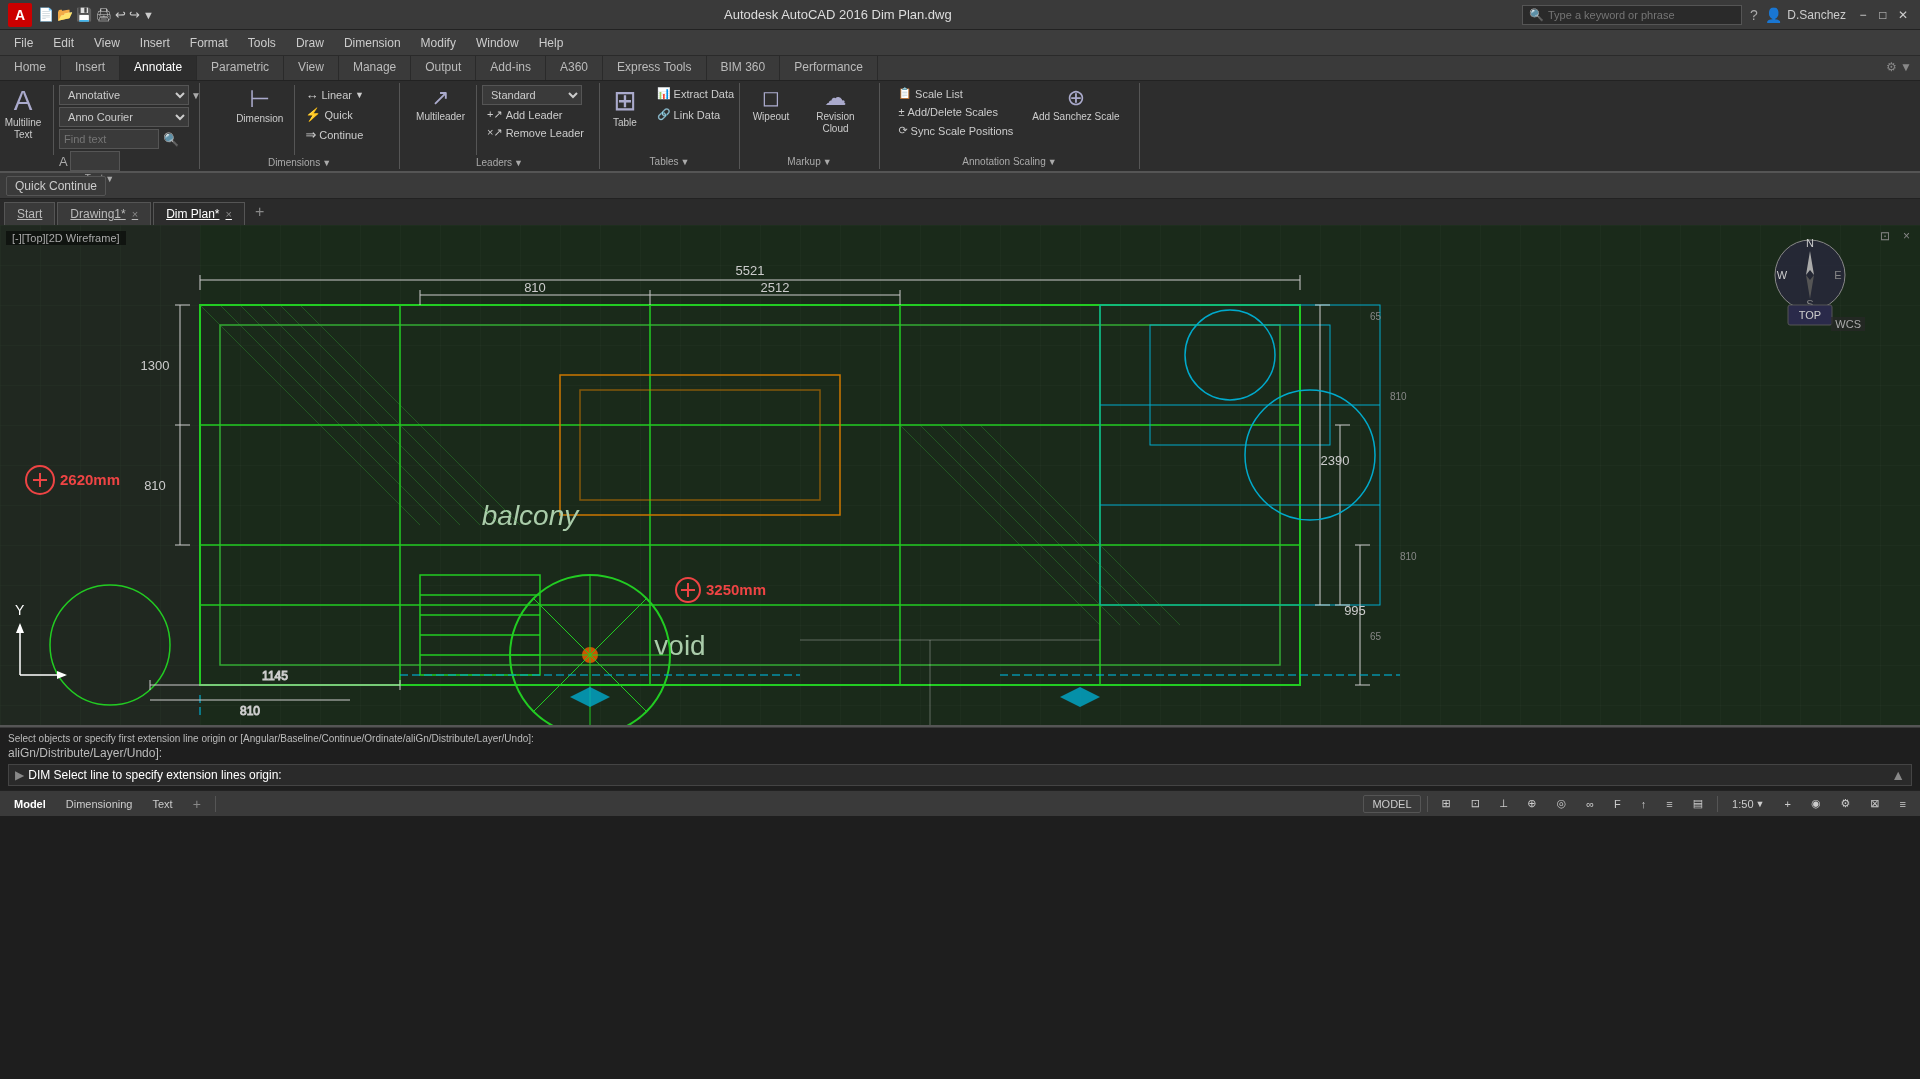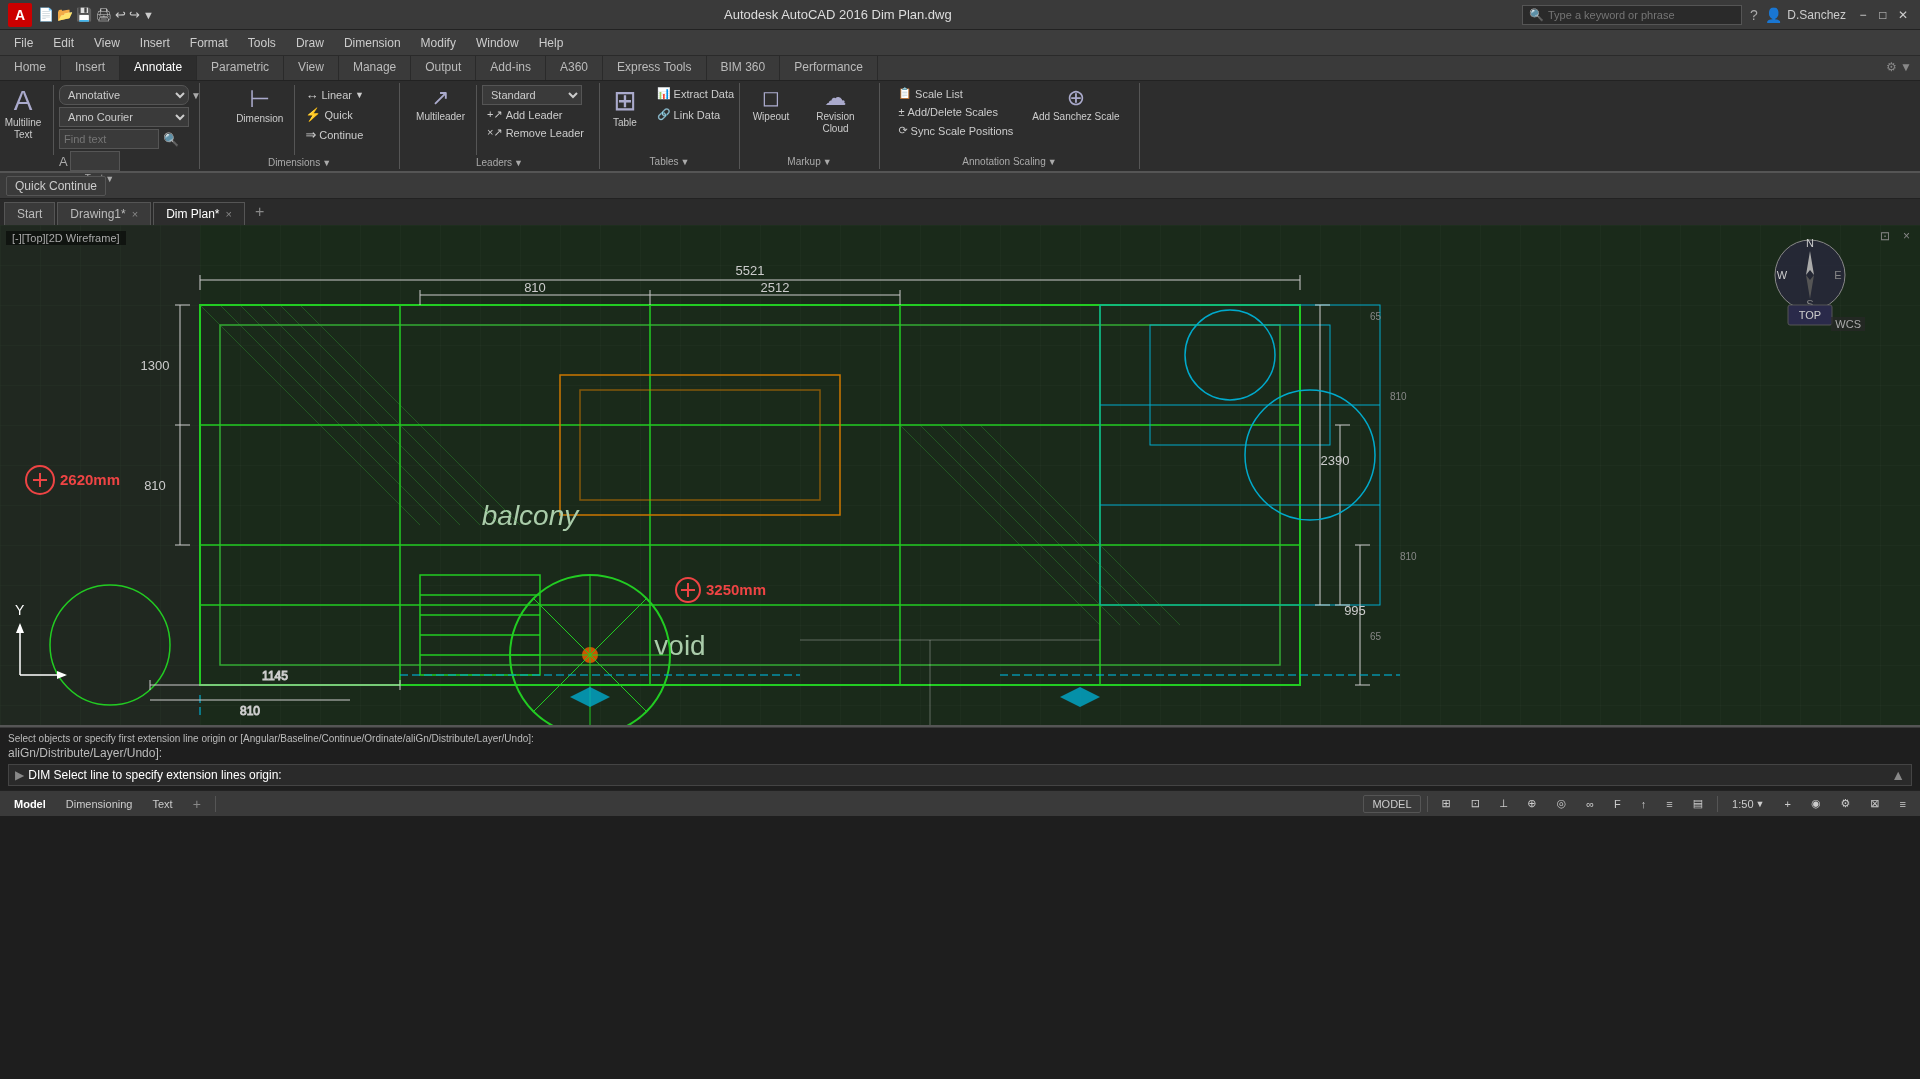--- a/index.html
+++ b/index.html
@@ -156,20 +156,21 @@
       background: #3a3a3a;
       color: #bbb;
       font-size: 12px;
       cursor: pointer;
       border: 1px solid #555;
       border-bottom: none;
       margin-right: 2px;
       display: flex;
       align-items: center;
       gap: 6px;
+      text-decoration: underline;
     }
     .doc-tab.active { background: #2d2d2d; color: #fff; }
     .doc-tab .tab-close { font-size: 11px; color: #888; cursor: pointer; }
     .add-tab { padding: 4px 8px; color: #888; font-size: 16px; cursor: pointer; }
 
     
     #viewport {
       position: relative;
       background: #1a2a1a;
       overflow: hidden;
@@ -333,21 +334,21 @@
         <div class="rb-large-btn">
           <div class="big-icon">A</div>
           <div class="btn-label" style="white-space:pre-wrap;">Multiline
 Text</div>
         </div>
         <div class="separator-v"></div>
 
         <div class="rb-col" style="gap:2px;">
 
           <div class="style-row">
-            <select class="style-dropdown" style="width:130px;border-radius:7px;">
+            <select class="style-dropdown" style="width:130px;">
               <option>Annotative</option>
             </select>
             <span style="font-size:10px;color:#aaa;">▼</span>
           </div>
 
           <div class="style-row">
             <select class="style-dropdown" style="width:130px;">
               <option>Anno Courier</option>
             </select>
           </div>

